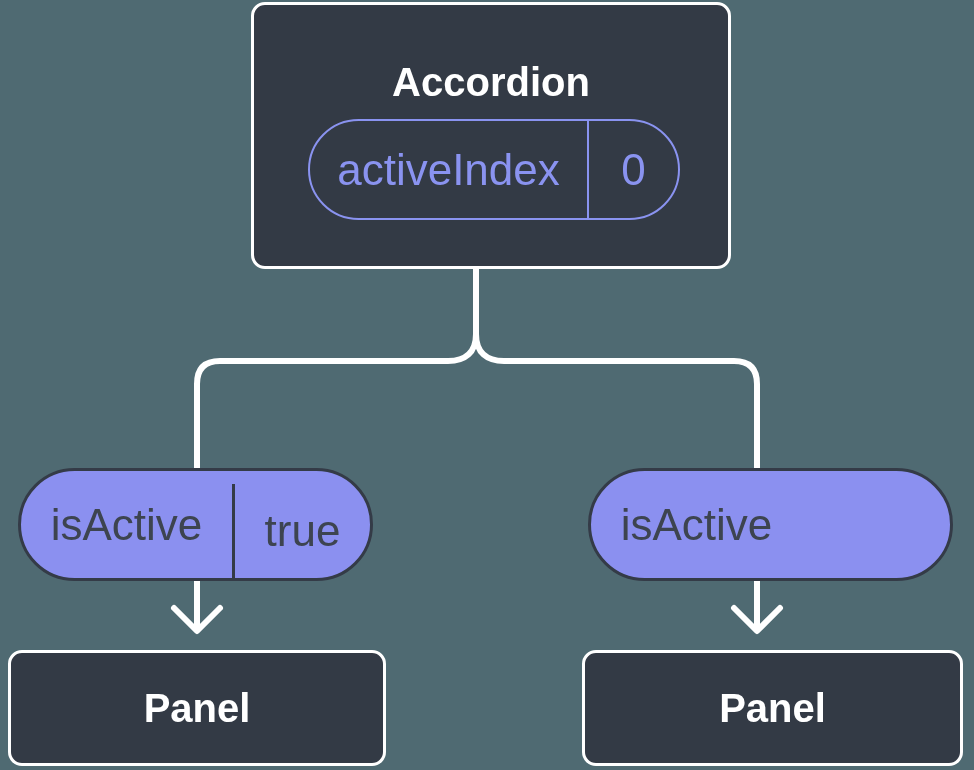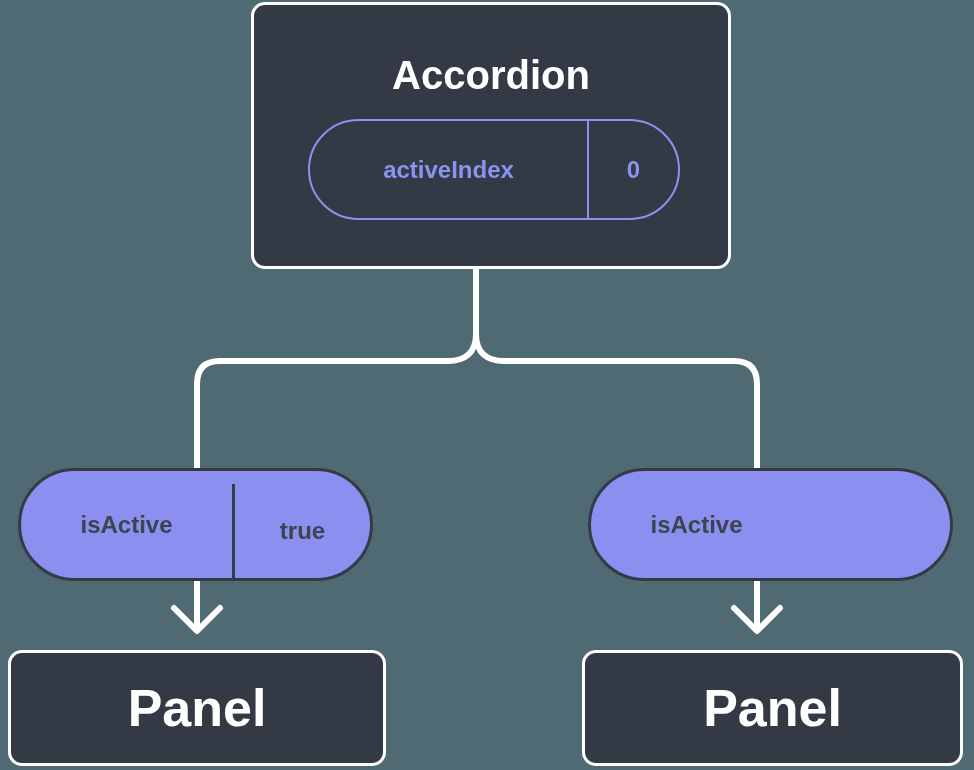--- a/index.html
+++ b/index.html
@@ -37,38 +37,38 @@
   }
   .node {
     position: absolute;
     background: var(--node-fill);
     border: 3px solid var(--node-border);
     border-radius: 14px;
     z-index: 2;
   }
   .root-node { left: 251px; top: 2px; width: 480px; height: 267px; }
   .node-title {
-    position: absolute; left: 0; right: 0; top: 46px;
+    position: absolute; left: 0; right: 0; top: 53px;
     text-align: center;
     color: var(--node-text);
     font-size: 40px; font-weight: 600; line-height: 48px;
   }
   .panel-node {
     display: flex; align-items: center; justify-content: center;
     color: var(--node-text);
-    font-size: 52px; font-weight: 600;
+    font-size: 40px; font-weight: 600;
   }
   .panel-left  { left: 8px;   top: 650px; width: 378px; height: 116px; }
   .panel-right { left: 582px; top: 650px; width: 381px; height: 116px; }
   .pill {
     position: absolute;
     display: flex;
     z-index: 3;
     border-radius: 999px;
-    font-size: 24px; font-weight: 700;
+    font-size: 44px; font-weight: 400;
   }
   .pill .sec {
     display: flex; align-items: center; justify-content: center;
   }
   .outline-pill {
     left: 308px; top: 119px; width: 372px; height: 101px;
     background: transparent;
     border: 2.5px solid var(--accent-purple);
     color: var(--accent-purple);
   }

